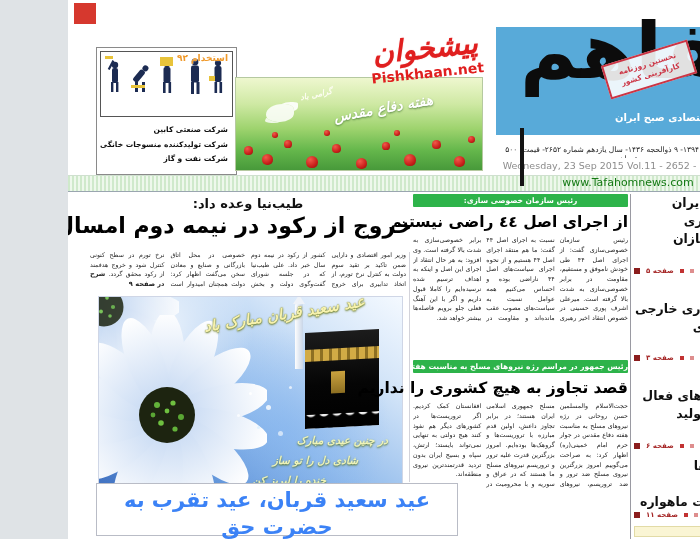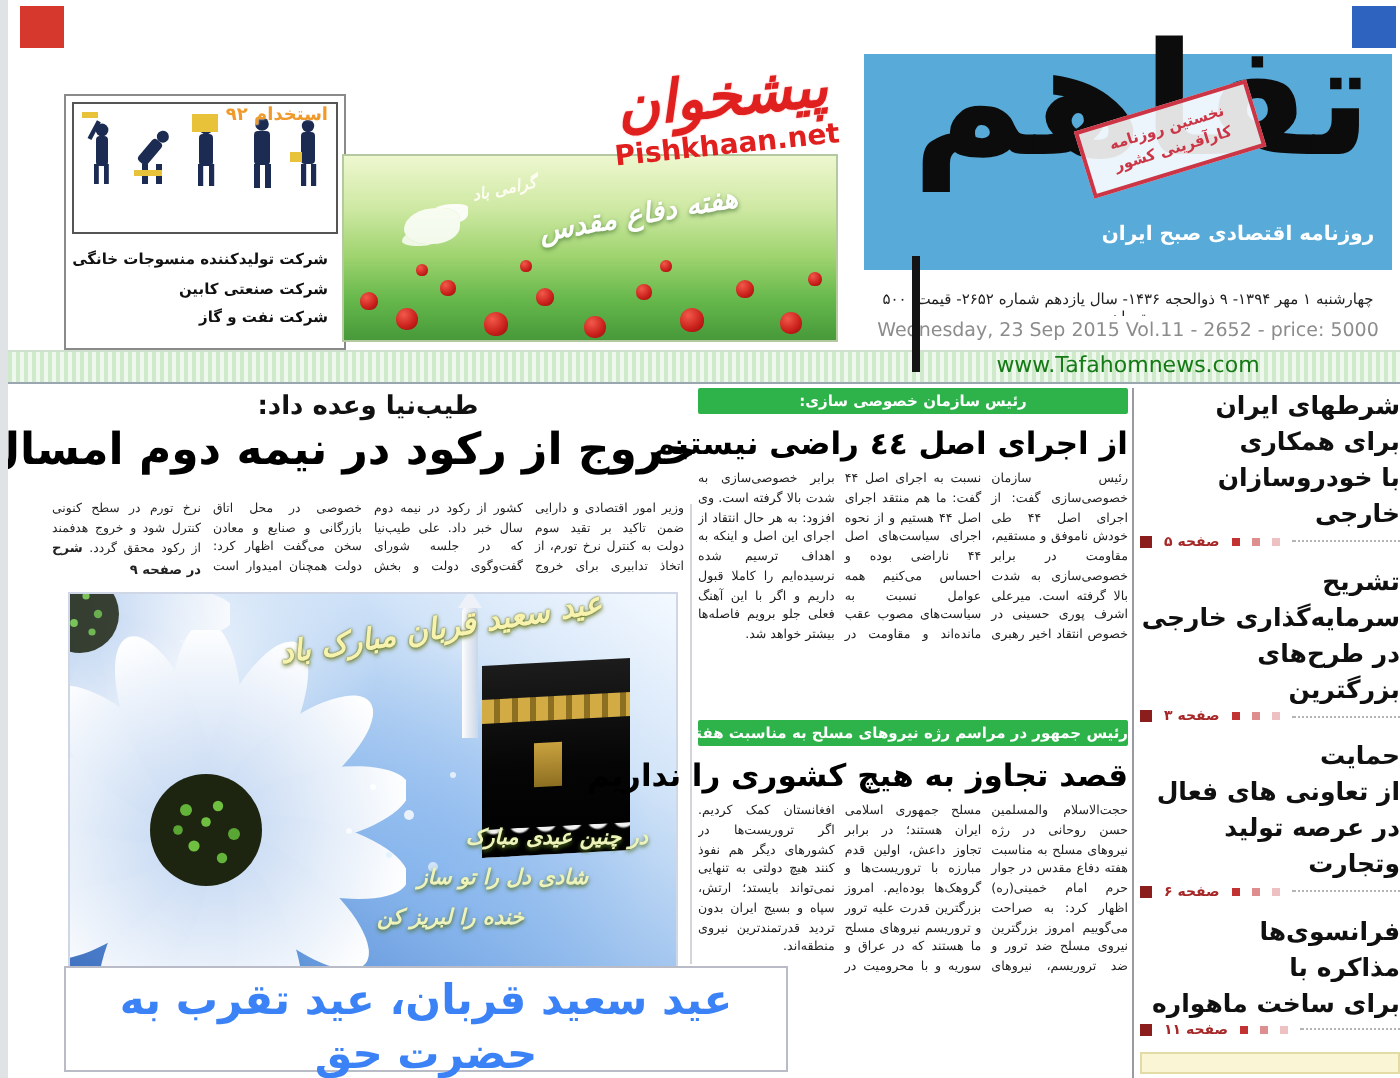--- a/index.html
+++ b/index.html
@@ -1,16 +1,16 @@
 <!DOCTYPE html>
 <html lang="fa" dir="rtl"><head>
 <meta charset="utf-8">
 <style>
   html,body{margin:0;padding:0;background:#dfe3e6;}
-  #page{position:relative;width:696px;height:539px;background:#ffffff;overflow:hidden;
+  #page{position:relative;width:632px;height:539px;background:#ffffff;overflow:hidden;
         font-family:"DejaVu Sans", sans-serif; direction:rtl;}
   .abs{position:absolute;}
 
   
   #corner-red{left:6px;top:3px;width:22px;height:21px;background:#d6382e;}
   #corner-blue{left:672px;top:3px;width:22px;height:21px;background:#2f63c0;}
 
   
   #ad-emp{left:28px;top:47px;width:139px;height:126px;border:1px solid #8a8a8a;background:#fff;}
   #ad-emp .pic{position:relative;margin:3px;height:64px;border:1px solid #555;overflow:hidden;background:#fff;}
@@ -66,21 +66,21 @@
 
   
   #eid-img{left:30px;top:296px;width:303px;height:187px;overflow:hidden;border:1px solid #cfd6e6;
      background:
        radial-gradient(circle at 18% 18%, rgba(255,255,255,.9) 0%, rgba(255,255,255,0) 34%),
        radial-gradient(circle at 62% 70%, rgba(130,180,240,.5) 0%, rgba(130,180,240,0) 45%),
        linear-gradient(215deg,#f4f9ff 0%,#d2e4f8 25%,#93bcec 55%,#5e92d8 80%,#4273c2 100%);}
   #eid-img .greet{position:absolute;right:36px;top:8px;transform:rotate(-9deg);font-size:15px;font-weight:bold;
        font-style:italic;color:#f7f2ae;text-shadow:0 1px 2px #6b7c22, 0 0 1px #4b5c14;white-space:nowrap;}
   #eid-img .pl{position:absolute;font-size:10.5px;font-weight:bold;font-style:italic;color:#eef3b9;
-       text-shadow:0 1px 2px #4e6b1e;white-space:nowrap;}
+       text-shadow:0 1px 2px #4e6b1e;white-space:nowrap;margin-top:21px;}
   #eid-img .sparkles{position:absolute;left:150px;top:95px;width:3px;height:3px;border-radius:50%;background:rgba(255,255,255,.9);
        box-shadow:18px 14px 0 1px rgba(255,255,255,.8), 40px -6px 0 0 rgba(255,255,255,.7),
                   8px 34px 0 0 rgba(220,240,255,.8), 30px 40px 0 1px rgba(255,255,255,.6), -12px 22px 0 0 rgba(255,255,255,.7);}
   #kaaba{position:absolute;left:206px;top:34px;width:74px;height:96px;
        background:linear-gradient(180deg,#1c1c1c 0%,#050505 55%,#000 100%);transform:skewY(-3deg);}
   #kaaba .band{position:absolute;left:0;top:17px;width:100%;height:12px;
        background:repeating-linear-gradient(90deg,#d2ab45 0 6px,#8d6f22 6px 9px);}
   #kaaba .door{position:absolute;left:26px;top:40px;width:14px;height:22px;background:linear-gradient(#caa23e,#8d6f22);}
   #kaaba .hem{position:absolute;left:0;bottom:0;width:100%;height:14px;
        background:radial-gradient(circle at 6px -3px, rgba(255,255,255,.95) 5px, transparent 6px);
@@ -155,22 +155,22 @@
             <rect x="95.5" y="30" width="3" height="12"></rect>
           <circle cx="117" cy="11" r="3.1"></circle>
             <rect x="113.5" y="14" width="7" height="16" rx="2"></rect>
           <rect x="113.5" y="30" width="2.6" height="11"></rect>
             <rect x="118.5" y="30" width="2.6" height="11"></rect>
           <rect x="108" y="24" width="6" height="5" fill="#e8c33a"></rect>
         </g>
       </svg>
     </div>
     <div class="lines">
+      <span>شرکت صنعتی کابین</span>
       <span>شرکت تولیدکننده منسوجات خانگی</span>
-      <span>شرکت صنعتی کابین</span>
       <span>شرکت نفت و گاز</span>
     </div>
   </div>
 
   <div class="abs" id="ad-flowers">
     <span class="dove"></span>
     <span class="tul" style="left:8px;top:68px;width:9px;height:9px;"></span>
     <span class="tul" style="left:26px;top:76px;width:11px;height:11px;"></span>
     <span class="tul" style="left:48px;top:62px;width:8px;height:8px;"></span>
     <span class="tul" style="left:70px;top:78px;width:12px;height:12px;"></span>

